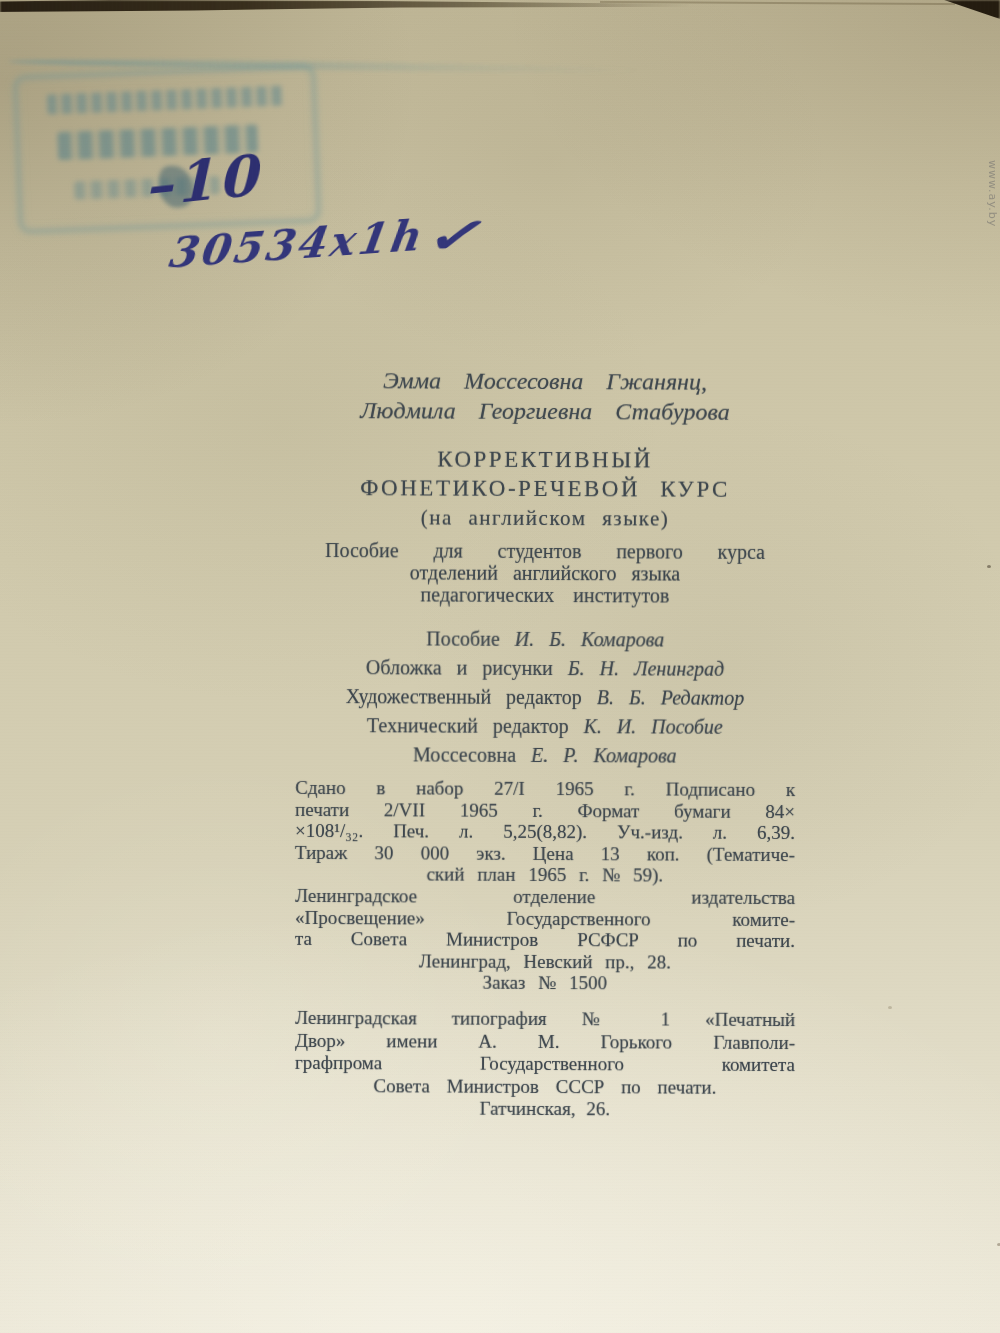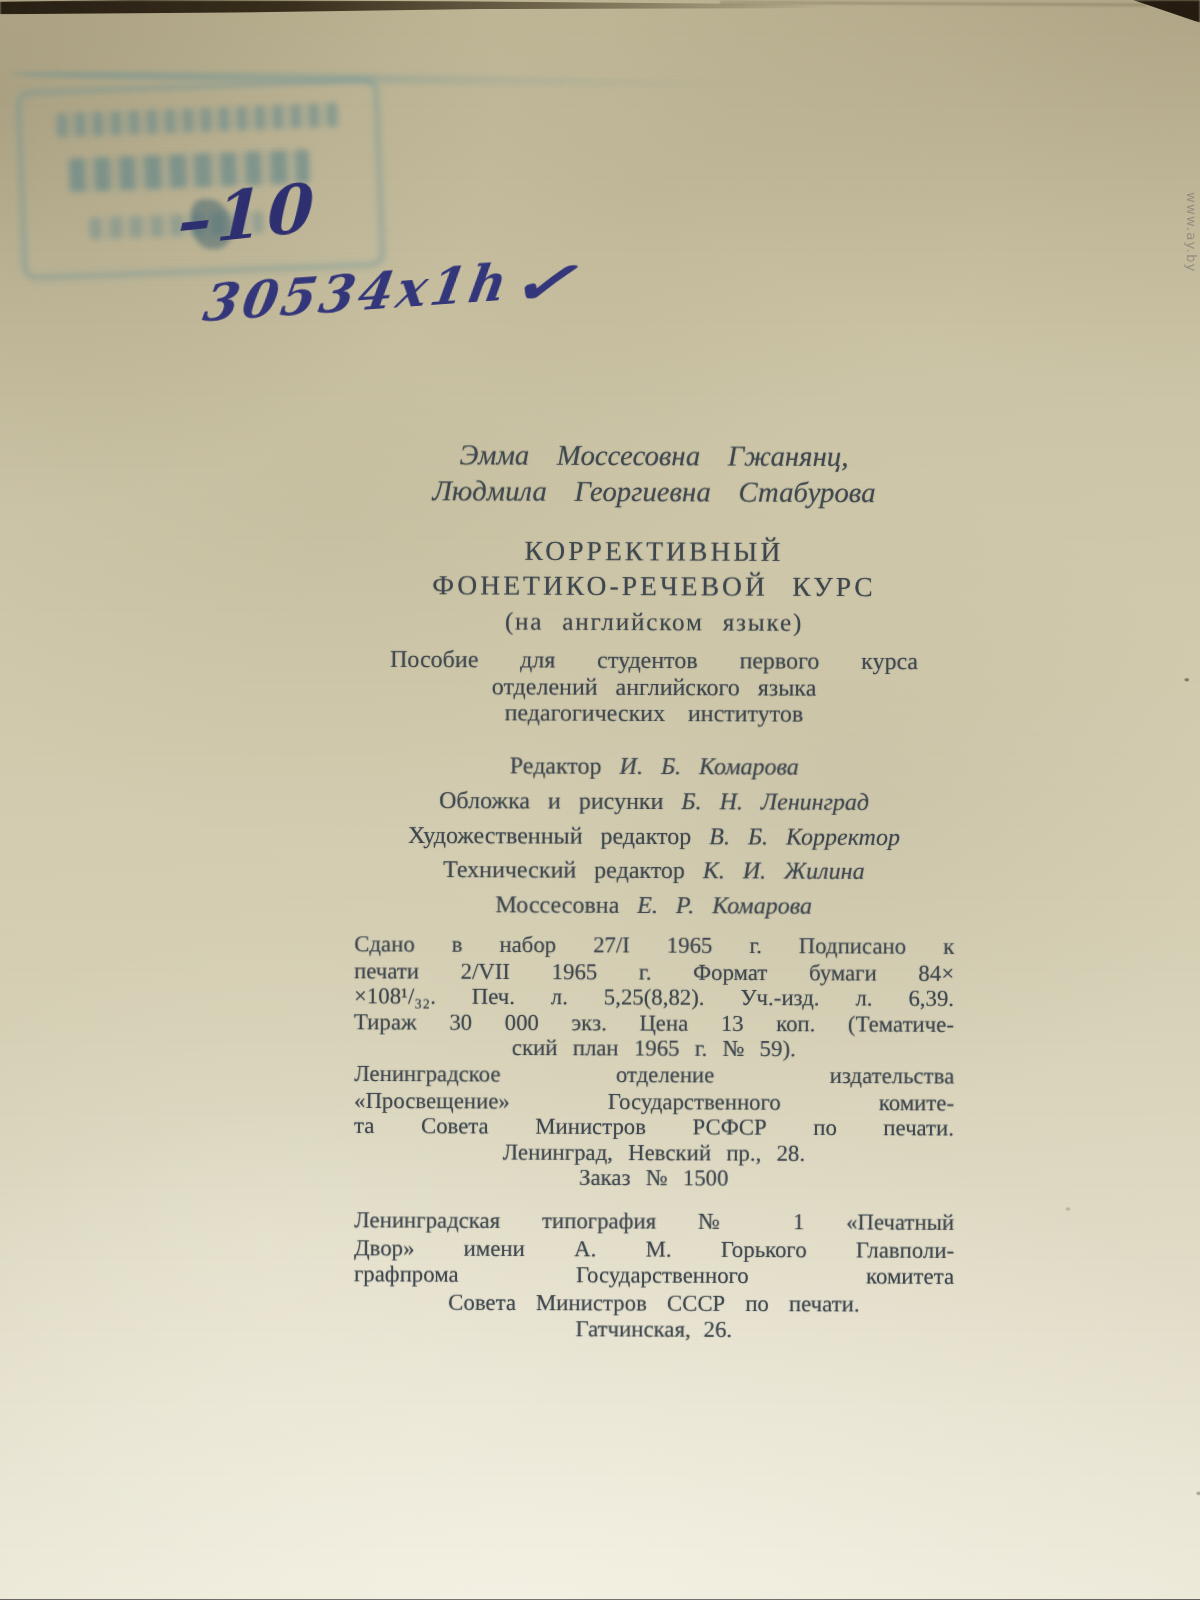--- a/index.html
+++ b/index.html
@@ -123,34 +123,34 @@
   <div class="col t3">(на английском языке)</div>
 
   <div class="col posobie">
       <div class="jl">Пособие для студентов первого курса</div>
       <div class="cl ws10">отделений английского языка</div>
       <div class="cl ws14">педагогических институтов</div>
     </div>
 
   <div class="col credits">
     <div>
-      <span>Редактор</span>
+      <span>Пособие</span>
       <span class="credit-name">И. Б. Комарова</span>
     </div>
     <div>
       <span>Обложка и рисунки</span>
       <span class="credit-name">Б. Н. Ленинград</span>
     </div>
     <div>
       <span>Художественный редактор</span>
-      <span class="credit-name">В. Б. Корректор</span>
+      <span class="credit-name">В. Б. Редактор</span>
     </div>
     <div>
       <span>Технический редактор</span>
-      <span class="credit-name">К. И. Жилина</span>
+      <span class="credit-name">К. И. Пособие</span>
     </div>
     <div>
       <span>Моссесовна</span>
       <span class="credit-name">Е. Р. Комарова</span>
     </div>
   </div>
 
   <div class="col imprint">
       <div class="jl">Сдано в набор 27/I 1965 г. Подписано к</div>
       <div class="jl">печати 2/VII 1965 г. Формат бумаги 84×</div>

